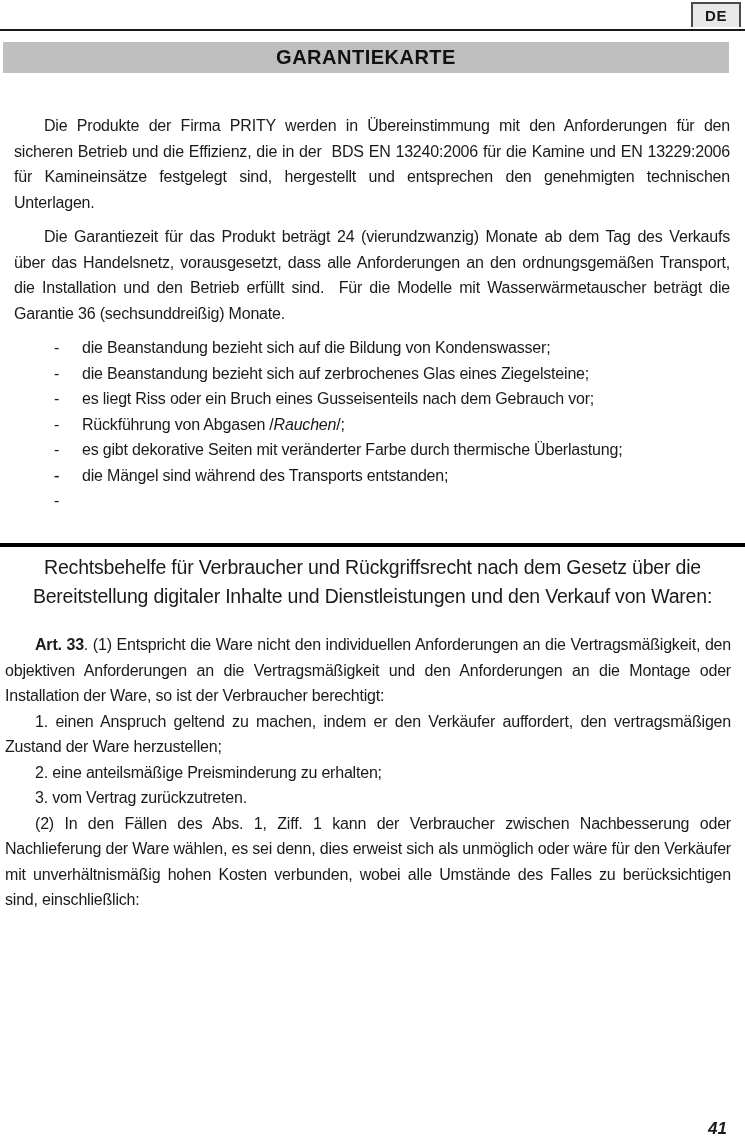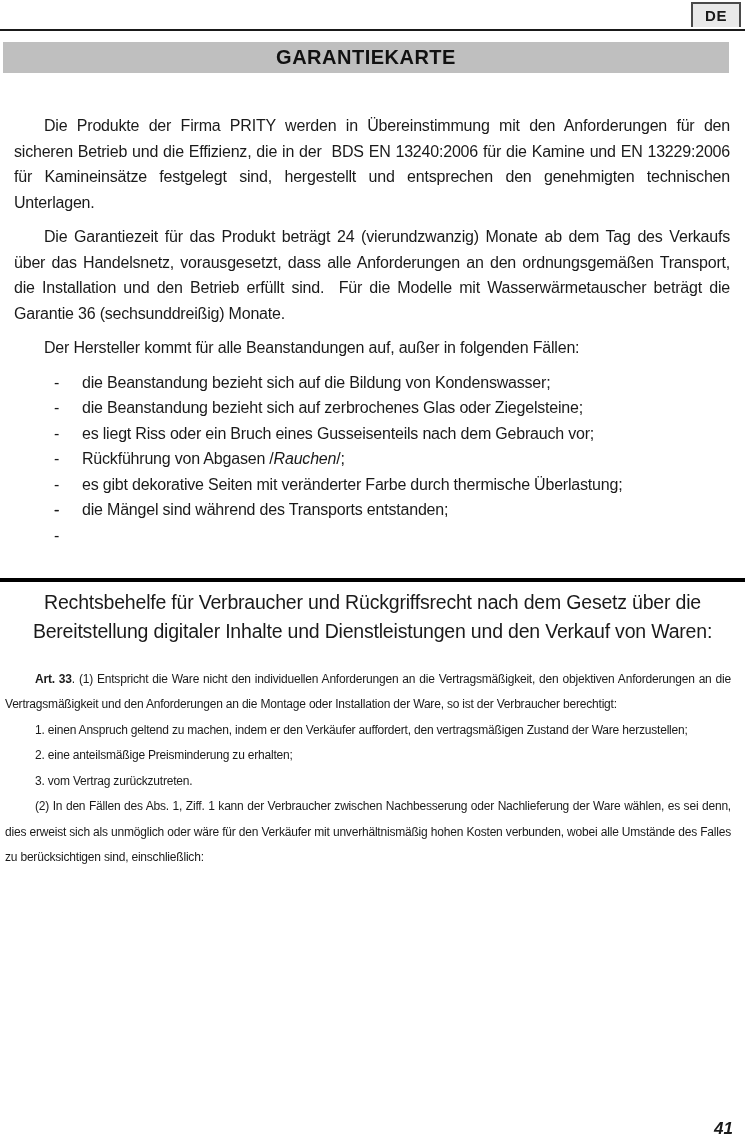--- a/index.html
+++ b/index.html
@@ -74,59 +74,58 @@
     margin: 6px 10px 0 10px;
     font-size: 19.5px;
     font-weight: 400;
     line-height: 29px;
     text-align: center;
     letter-spacing: -0.2px;
   }
 
   .legal {
     margin: 21px 14px 0 5px;
-    font-size: 12px;
+    font-size: 16px;
     line-height: 25.5px;
     letter-spacing: -0.2px;
   }
   .legal .para { margin: 0; }
   .art-label { font-weight: 700; }
 
   .page-number {
     position: absolute;
-    right: 12px; bottom: 6px;
+    right: 18px; bottom: 6px;
     font-size: 17px;
     font-style: italic;
     font-weight: 600;
   }
 </style>
 </head>
 <body>
 
 <div class="page">
 
   <div class="topbar">
     <div class="lang-badge">DE</div>
   </div>
 
   <div class="title-banner">GARANTIEKARTE</div>
 
   <div class="content">
     <p class="para indent justify">Die Produkte der Firma PRITY werden in Übereinstimmung mit den Anforderungen für den sicheren Betrieb und die Effizienz, die in der &nbsp;BDS EN 13240:2006 für die Kamine und EN 13229:2006 für Kamineinsätze festgelegt sind, hergestellt und entsprechen den genehmigten technischen Unterlagen.</p>
     <p class="para indent justify">Die Garantiezeit für das Produkt beträgt 24 (vierundzwanzig) Monate ab dem Tag des Verkaufs über das Handelsnetz, vorausgesetzt, dass alle Anforderungen an den ordnungsgemäßen Transport, die Installation und den Betrieb erfüllt sind. &nbsp;Für die Modelle mit Wasserwärmetauscher beträgt die Garantie 36 (sechsunddreißig) Monate.</p>
-    <p class="para indent">Der Hersteller kommt für alle Beanstandungen auf, außer in folgenden Fällen:</p>
 
     <div class="bullet-list">
       <div class="bullet">
         <span class="dash">-</span>
         <span>die Beanstandung bezieht sich auf die Bildung von Kondenswasser;</span>
       </div>
       <div class="bullet">
         <span class="dash">-</span>
-        <span>die Beanstandung bezieht sich auf zerbrochenes Glas oder Ziegelsteine;</span>
+        <span>die Beanstandung bezieht sich auf zerbrochenes Glas eines Ziegelsteine;</span>
       </div>
       <div class="bullet">
         <span class="dash">-</span>
         <span>es liegt Riss oder ein Bruch eines Gusseisenteils nach dem Gebrauch vor;</span>
       </div>
       <div class="bullet">
         <span class="dash">-</span>
         <span>Rückführung von Abgasen /</span><em>Rauchen</em><span>/;</span>
       </div>
       <div class="bullet">

